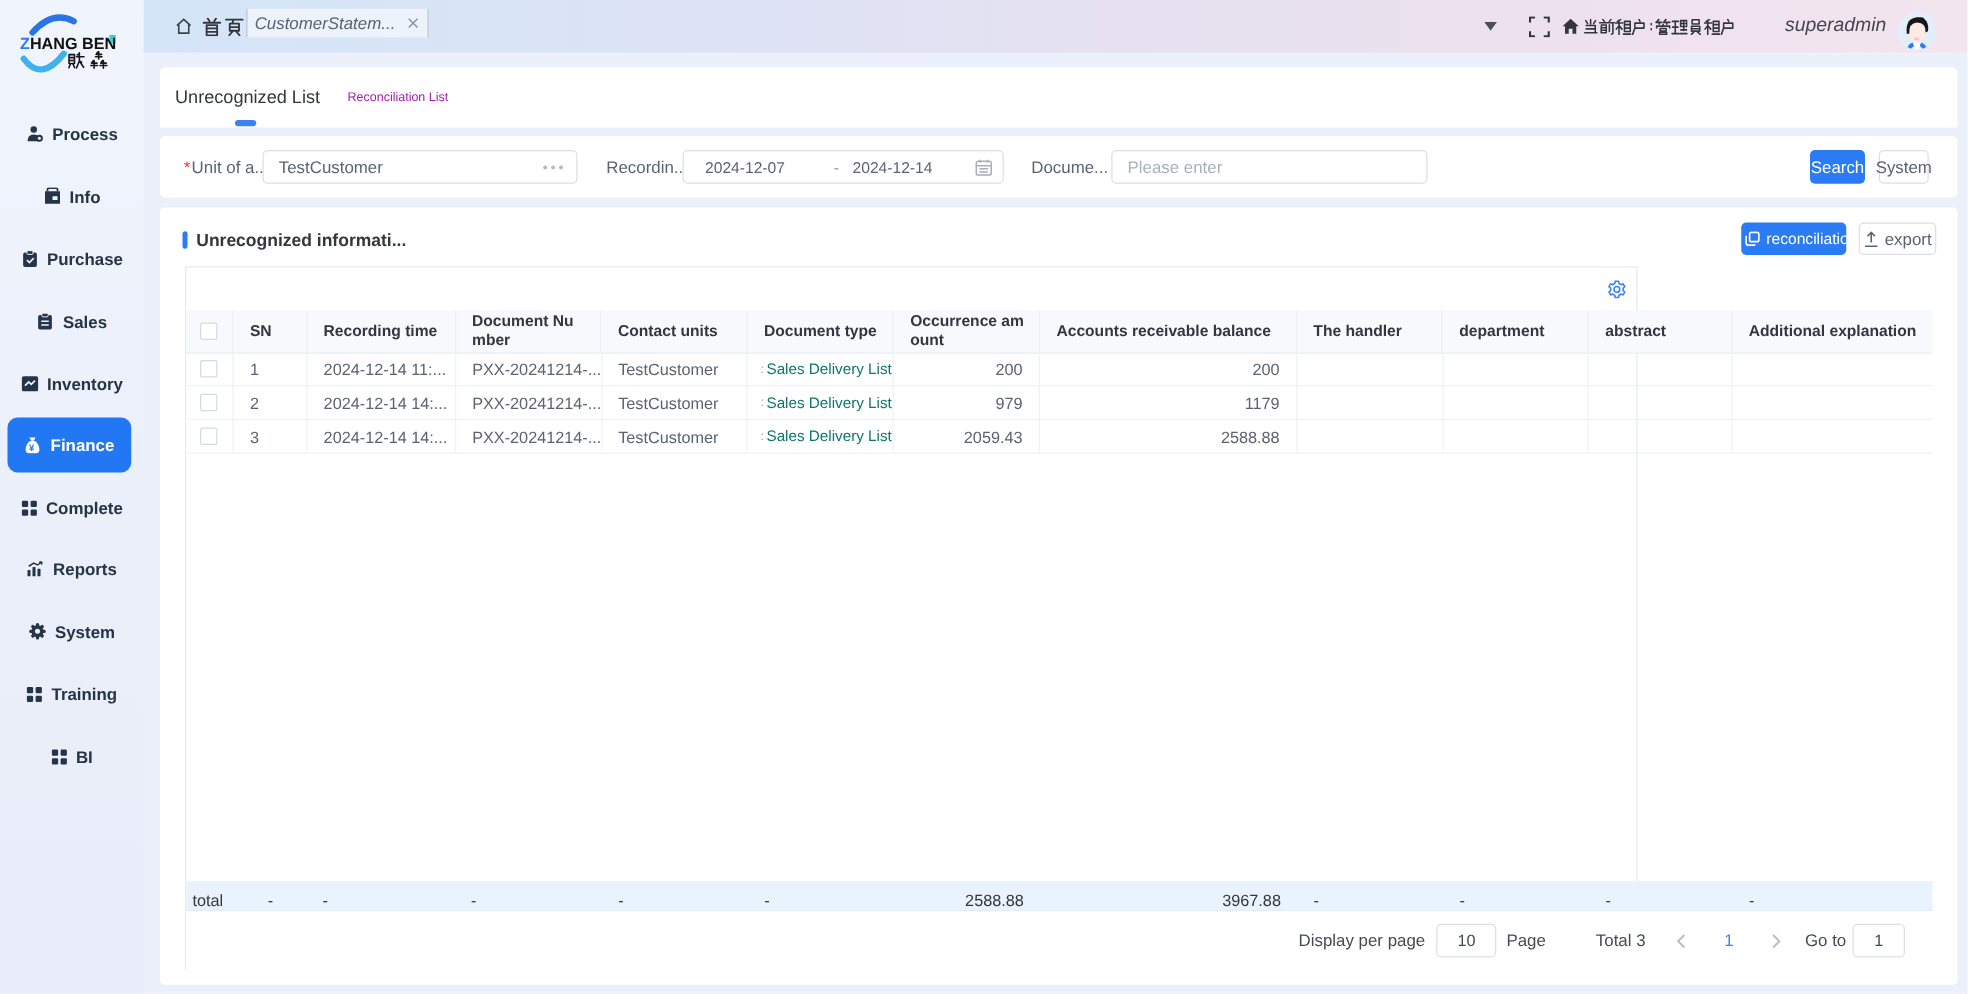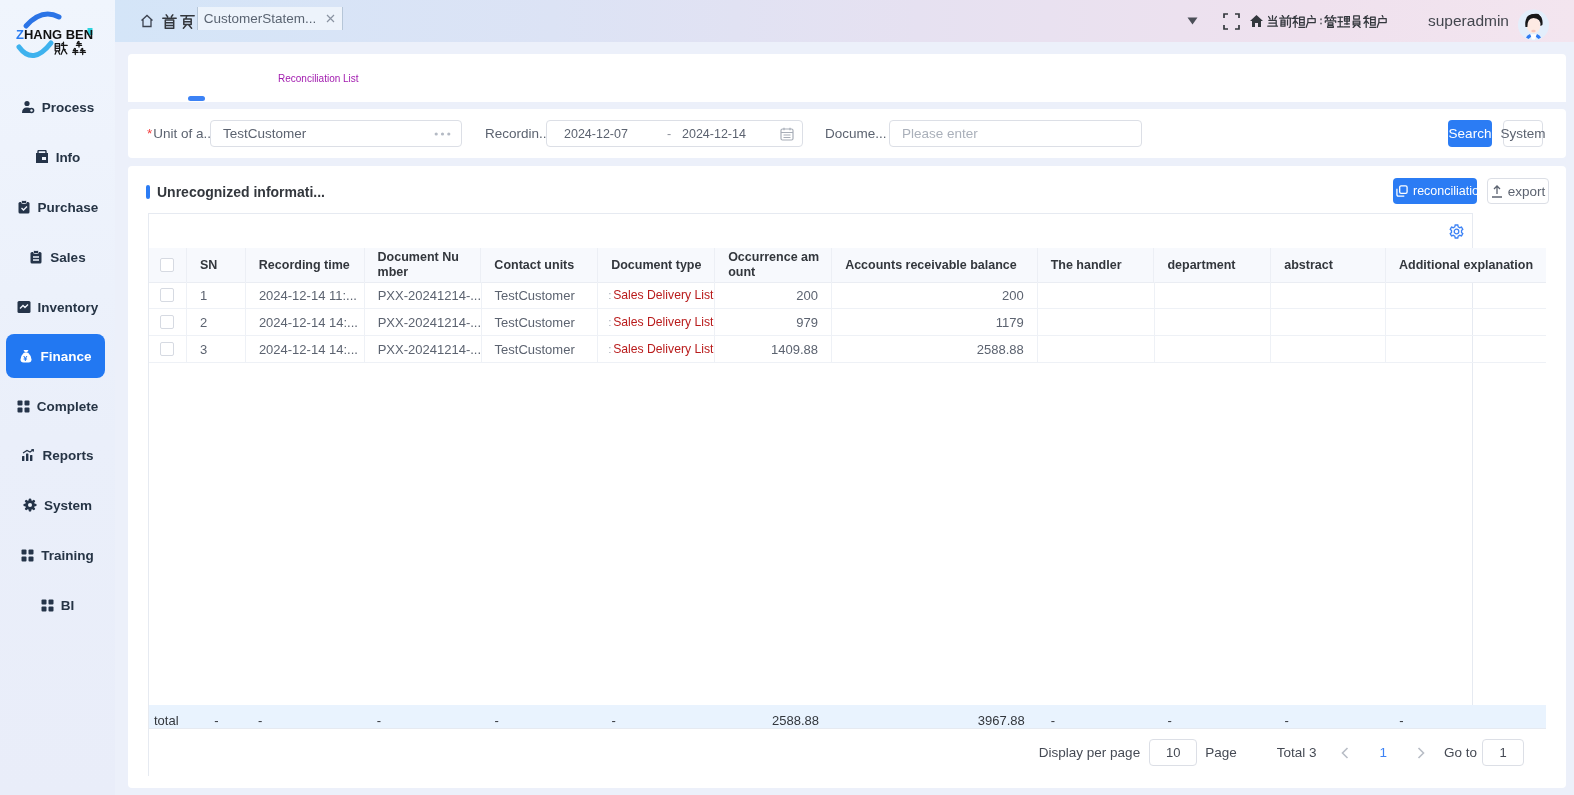--- a/index.html
+++ b/index.html
@@ -7,21 +7,21 @@
 body { position:relative; background:#ecf0fa; }
 .abs { position:absolute; }
 
 
 #sidebar { left:0; top:0; width:115px; height:795px; background:linear-gradient(180deg,#f0f5fd 0%,#eaeffa 55%,#e9edf9 100%); }
 .menu-item { position:absolute; left:0; width:115px; height:40px; display:flex; align-items:center; justify-content:center; color:#263445; font-size:13.5px; font-weight:700; }
 .menu-item svg { margin-right:7px; }
 .menu-item.active { left:6px; width:99px; height:44px; margin-top:-1px; border-radius:8px; background:#2278f2; color:#fff; }
 
 
-#topbar { left:115px; top:0; width:1459px; height:42px; background:linear-gradient(90deg,#d4e5f8 0%,#dce3f5 30%,#e6e1f1 55%,#efe1ee 82%,#f3e5ef 100%); }
+#topbar { left:115px; top:0; width:1459px; height:42px; background:linear-gradient(90deg,#d4e5f8 0%,#dce3f5 30%,#e6e1f1 55%,#efe1ee 82%,#f3e5ef 100%);font-style:italic; }
 #topbar .home { position:absolute; left:24px; top:0; height:42px; display:flex; align-items:center; color:#303133; font-size:15px; }
 .tab1 { position:absolute; left:82px; top:7px; width:146px; height:23px; border-left:1px solid #b6c6d8; border-right:1px solid #b6c6d8; background:rgba(255,255,255,.55); display:flex; align-items:center; justify-content:center; color:#5a6472; font-size:13.5px; }
 .tright { position:absolute; top:0; height:42px; display:flex; align-items:center; color:#33353a; }
 
 
 #tabstrip { left:128px; top:54px; width:1438px; height:48px; background:#fff; border-radius:4px 4px 0 0; }
 #tabstrip .t1 { position:absolute; left:12px; top:0; height:48px; line-height:49px; font-size:14.5px; color:#33373d; font-weight:400;}
 #tabstrip .t2 { position:absolute; left:150px; top:0; height:44px; line-height:49px; font-size:10px; color:#a21caf; }
 #tabstrip .pill { position:absolute; left:60px; top:42px; width:17px; height:5px; border-radius:3px; background:#3c82f5; }
 
@@ -34,28 +34,28 @@
 .btn { position:absolute; top:11px; height:27px; border-radius:4px; font-size:13.5px; display:flex; align-items:center; justify-content:center; }
 .btn.blue { background:#2b7cf4; color:#fff; }
 .btn.plain { background:#fff; border:1px solid #dcdfe6; color:#5c6370; }
 
 
 #main { left:128px; top:166px; width:1438px; height:622px; background:#fff; border-radius:4px; }
 #main .bar { position:absolute; left:18px; top:19px; width:4px; height:14px; border-radius:2px; background:#2b7cf4; }
 #main .title { position:absolute; left:29px; top:19px; line-height:14px; font-size:14px; font-weight:700; color:#33373d; }
 
 
-#tbox { position:absolute; left:20px; top:47px; width:1325px; height:563px; border:1px solid #e6eaf1; }
+#tbox { position:absolute; left:20px; top:47px; width:1162px; height:563px; border:1px solid #e6eaf1; }
 #gear { position:absolute; right:8px; top:10px; }
 .thead { position:absolute; left:0; top:34px; width:1397px; height:35px; background:#f7f9fd; display:flex; border-bottom:1px solid #eaedf3; }
 .thead .c { font-size:12.5px; font-weight:700; white-space:nowrap; color:#33373d; padding:0 13px; display:flex; align-items:center; border-right:1px solid #eceff5; line-height:15px; }
 .trow { position:absolute; left:0; width:1397px; height:27px; display:flex; border-bottom:1px solid #eef1f6; }
 .trow .c { font-size:13px; color:#5c6370; padding:0 13px; display:flex; align-items:center; border-right:1px solid #eef1f6; white-space:nowrap; overflow:hidden;}
 .c.rt { justify-content:flex-end; }
-.c.dt { color:#b91c1c; font-size:12.2px; padding:0 4px 0 10px; }
+.c.dt { color:#0f766e; font-size:12.2px; padding:0 4px 0 10px; }
 .c.dt::before { content:":"; color:#98a0ac; font-size:10px; margin-right:2px; }
 
 .cb { width:14px; height:14px; border:1px solid #d6dae2; border-radius:2px; background:#fff; }
 .total { position:absolute; left:0; top:491px; width:1397px; height:24px; background:#e9f3fe; display:flex; border-bottom:1px solid #e6eaf1;align-items:flex-end; }
 .total .c { font-size:13px; color:#33373d; padding:0 13px; display:flex; align-items:center; white-space:nowrap;}
 .pager { position:absolute; left:0; top:515px; width:1397px; height:47px; background:#fff; display:flex; align-items:center; justify-content:flex-end; font-size:13.5px; color:#454a54; }
 .pbox { height:27px; border:1px solid #dcdfe6; border-radius:4px; display:flex; align-items:center; justify-content:center; font-size:13px; color:#454a54; background:#fff; }
 </style>
 </head>
 <body>
@@ -201,20 +201,21 @@
     <ellipse cx="15.5" cy="15.8" rx="7" ry="8" fill="#fdeae3"></ellipse>
     <path d="M7.4 17.5 Q6 4.8 16.2 4.4 Q25.8 5 24.4 15.5 L22.4 16.5 Q23.2 8.8 15.5 8.4 Q9 8.8 9.4 17.5 Z" fill="#18181a"></path>
     <path d="M8.6 8 Q12.5 3.6 20.5 4.4 L23.6 8.2 Q15.5 5.8 10.2 9.6 Z" fill="#18181a"></path>
     <ellipse cx="15.5" cy="21.5" rx="2.2" ry="1.3" fill="#f6c6bb"></ellipse>
     <path d="M8 28 Q9 25.5 12 24.5 L13.5 27 L10.5 29.5 Z" fill="#2e7bf3"></path>
     <path d="M23 28 Q22 25.5 19 24.5 L17.5 27 L20.5 29.5 Z" fill="#2e7bf3"></path>
     <path d="M12.5 24.8 h6 L17 30 h-3 Z" fill="#fff"></path>
   </svg>
 </div>
 <div class="abs" id="tabstrip">
+  <div class="t1">Unrecognized List</div>
   <div class="t2">Reconciliation List</div>
   <div class="pill"></div>
 </div>
 <div class="abs" id="filter">
   <div class="flabel" style="left:19px"><span class="red">*</span>Unit of a...</div>
   <div class="finput" style="left:82px;width:252px">TestCustomer<svg style="position:absolute;right:10px" width="17" height="4" viewBox="0 0 17 4">
         <circle cx="2.2" cy="2" r="1.6" fill="#b4bac4"></circle>
         <circle cx="8.5" cy="2" r="1.6" fill="#b4bac4"></circle>
         <circle cx="14.8" cy="2" r="1.6" fill="#b4bac4"></circle>
       </svg></div>
@@ -308,21 +309,21 @@
     </div>
     <div class="trow" style="top:122px">
       <div class="c" style="width:38px;justify-content:center;padding:0">
           <span class="cb"></span>
         </div>
       <div class="c" style="width:59px">3</div>
       <div class="c" style="width:119px">2024-12-14 14:...</div>
       <div class="c" style="width:117px">PXX-20241214-...</div>
       <div class="c" style="width:117px">TestCustomer</div>
       <div class="c dt" style="width:117px">Sales Delivery List</div>
-      <div class="c rt" style="width:117px">1409.88</div>
+      <div class="c rt" style="width:117px">2059.43</div>
       <div class="c rt" style="width:206px">2588.88</div>
       <div class="c" style="width:117px"></div>
       <div class="c" style="width:117px"></div>
       <div class="c" style="width:115px"></div>
       <div class="c" style="width:160px;border-right:none"></div>
     </div>
     <div class="total">
       <div class="c" style="width:38px;padding-left:5px">total</div>
       <div class="c" style="width:59px;justify-content:center">-</div>
       <div class="c" style="width:119px;padding-left:12px">-</div>

